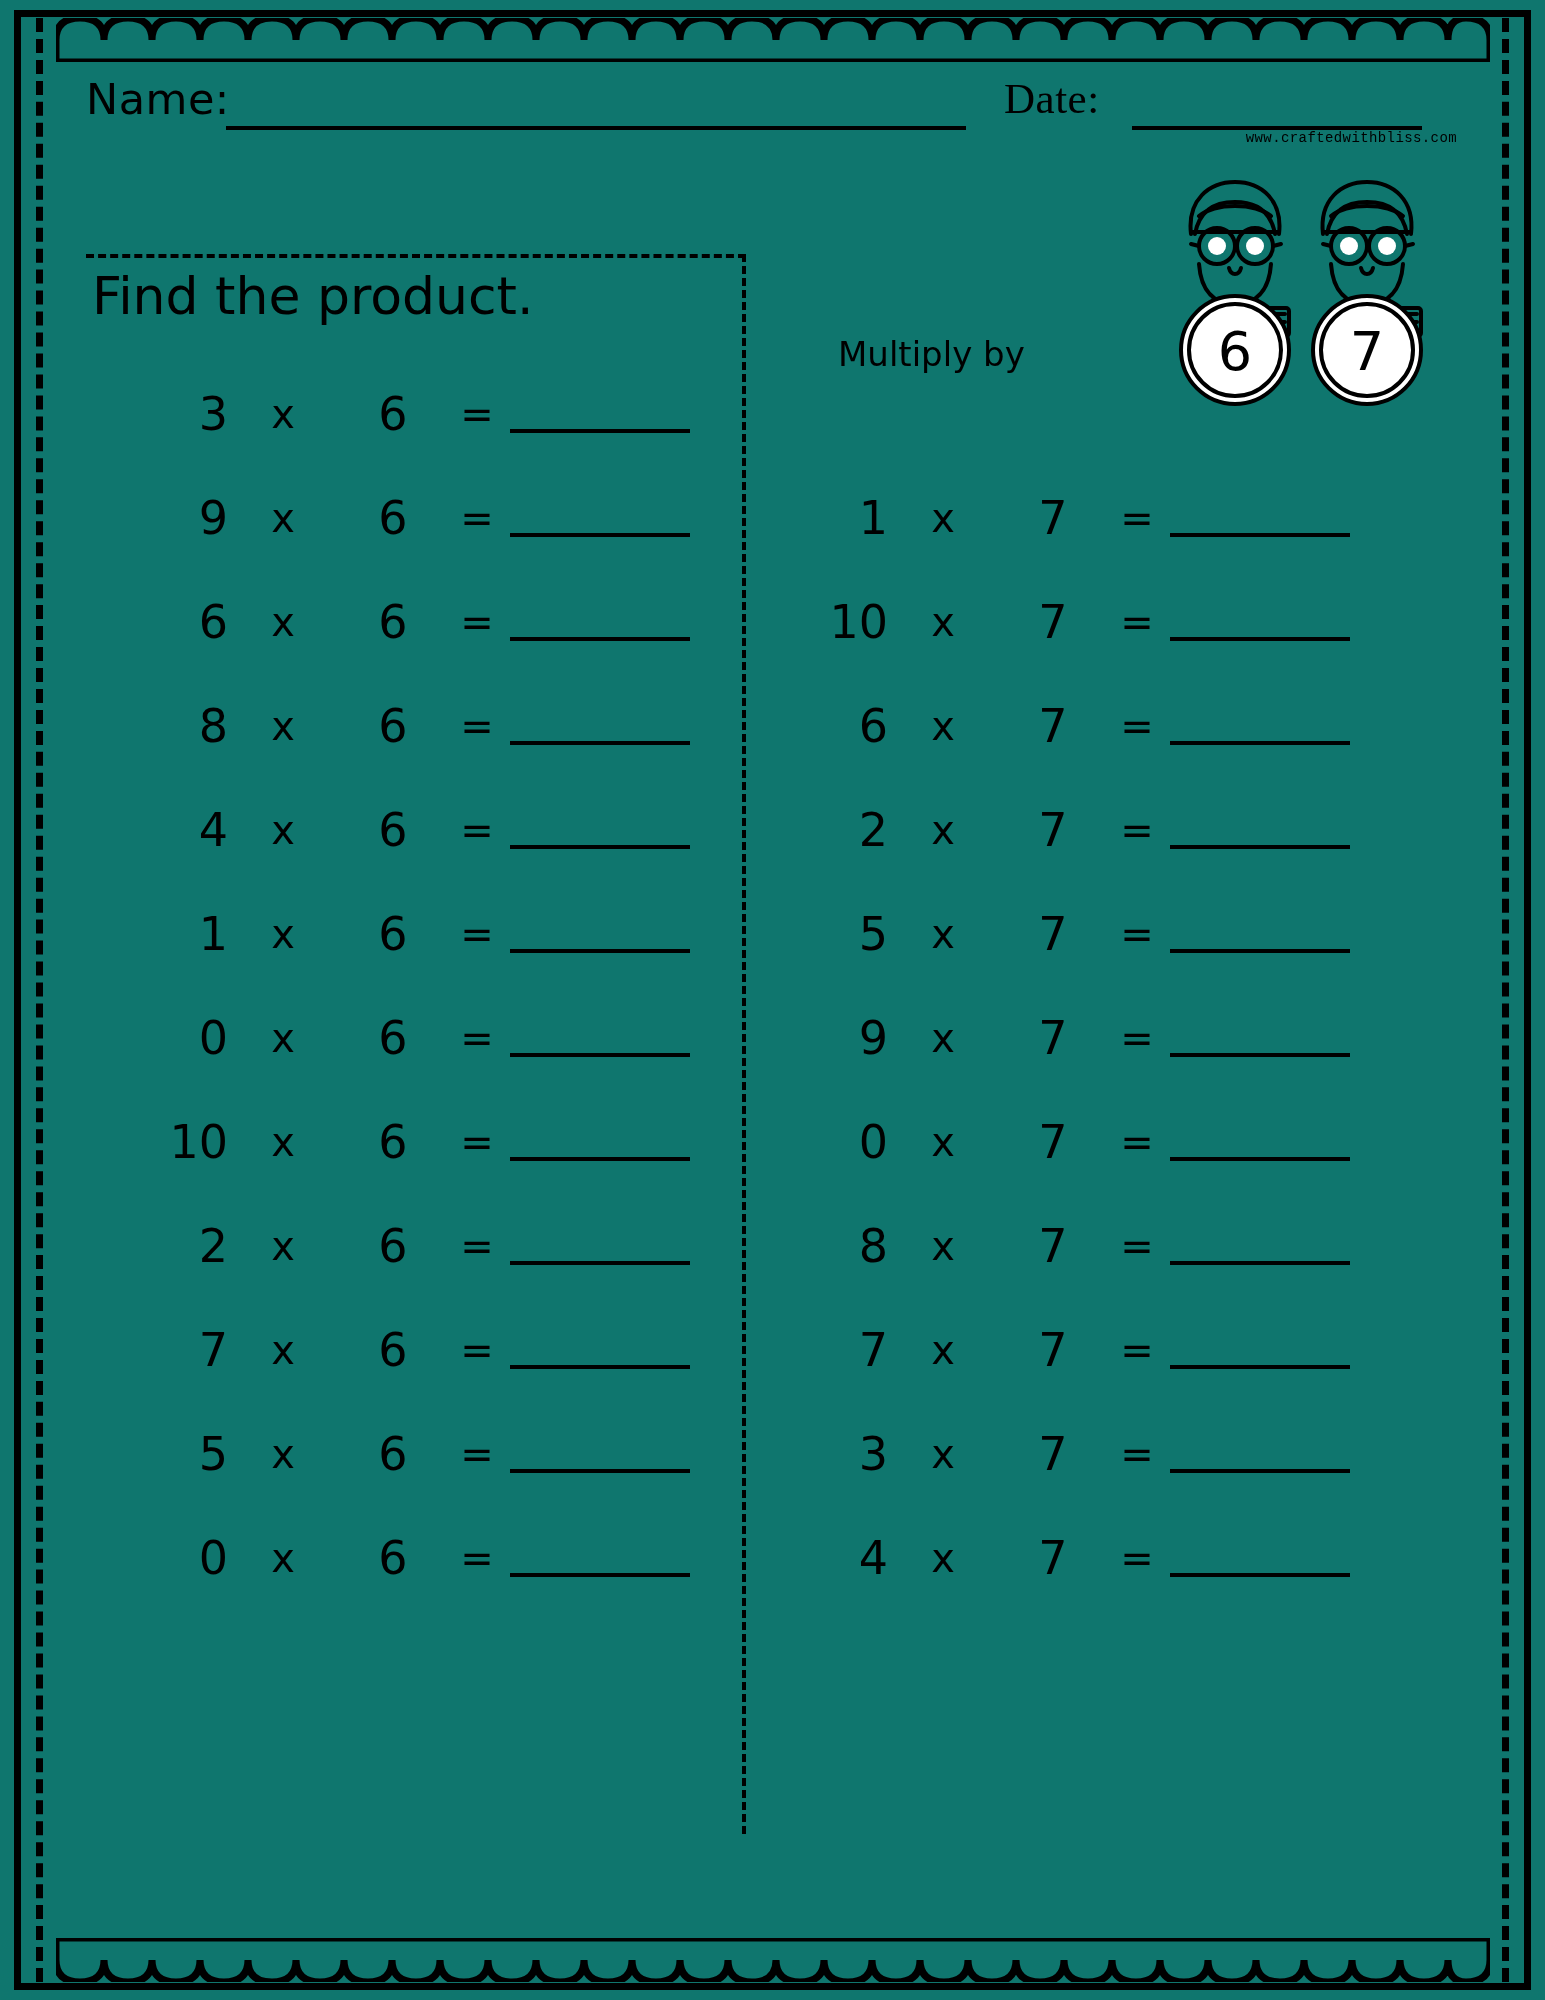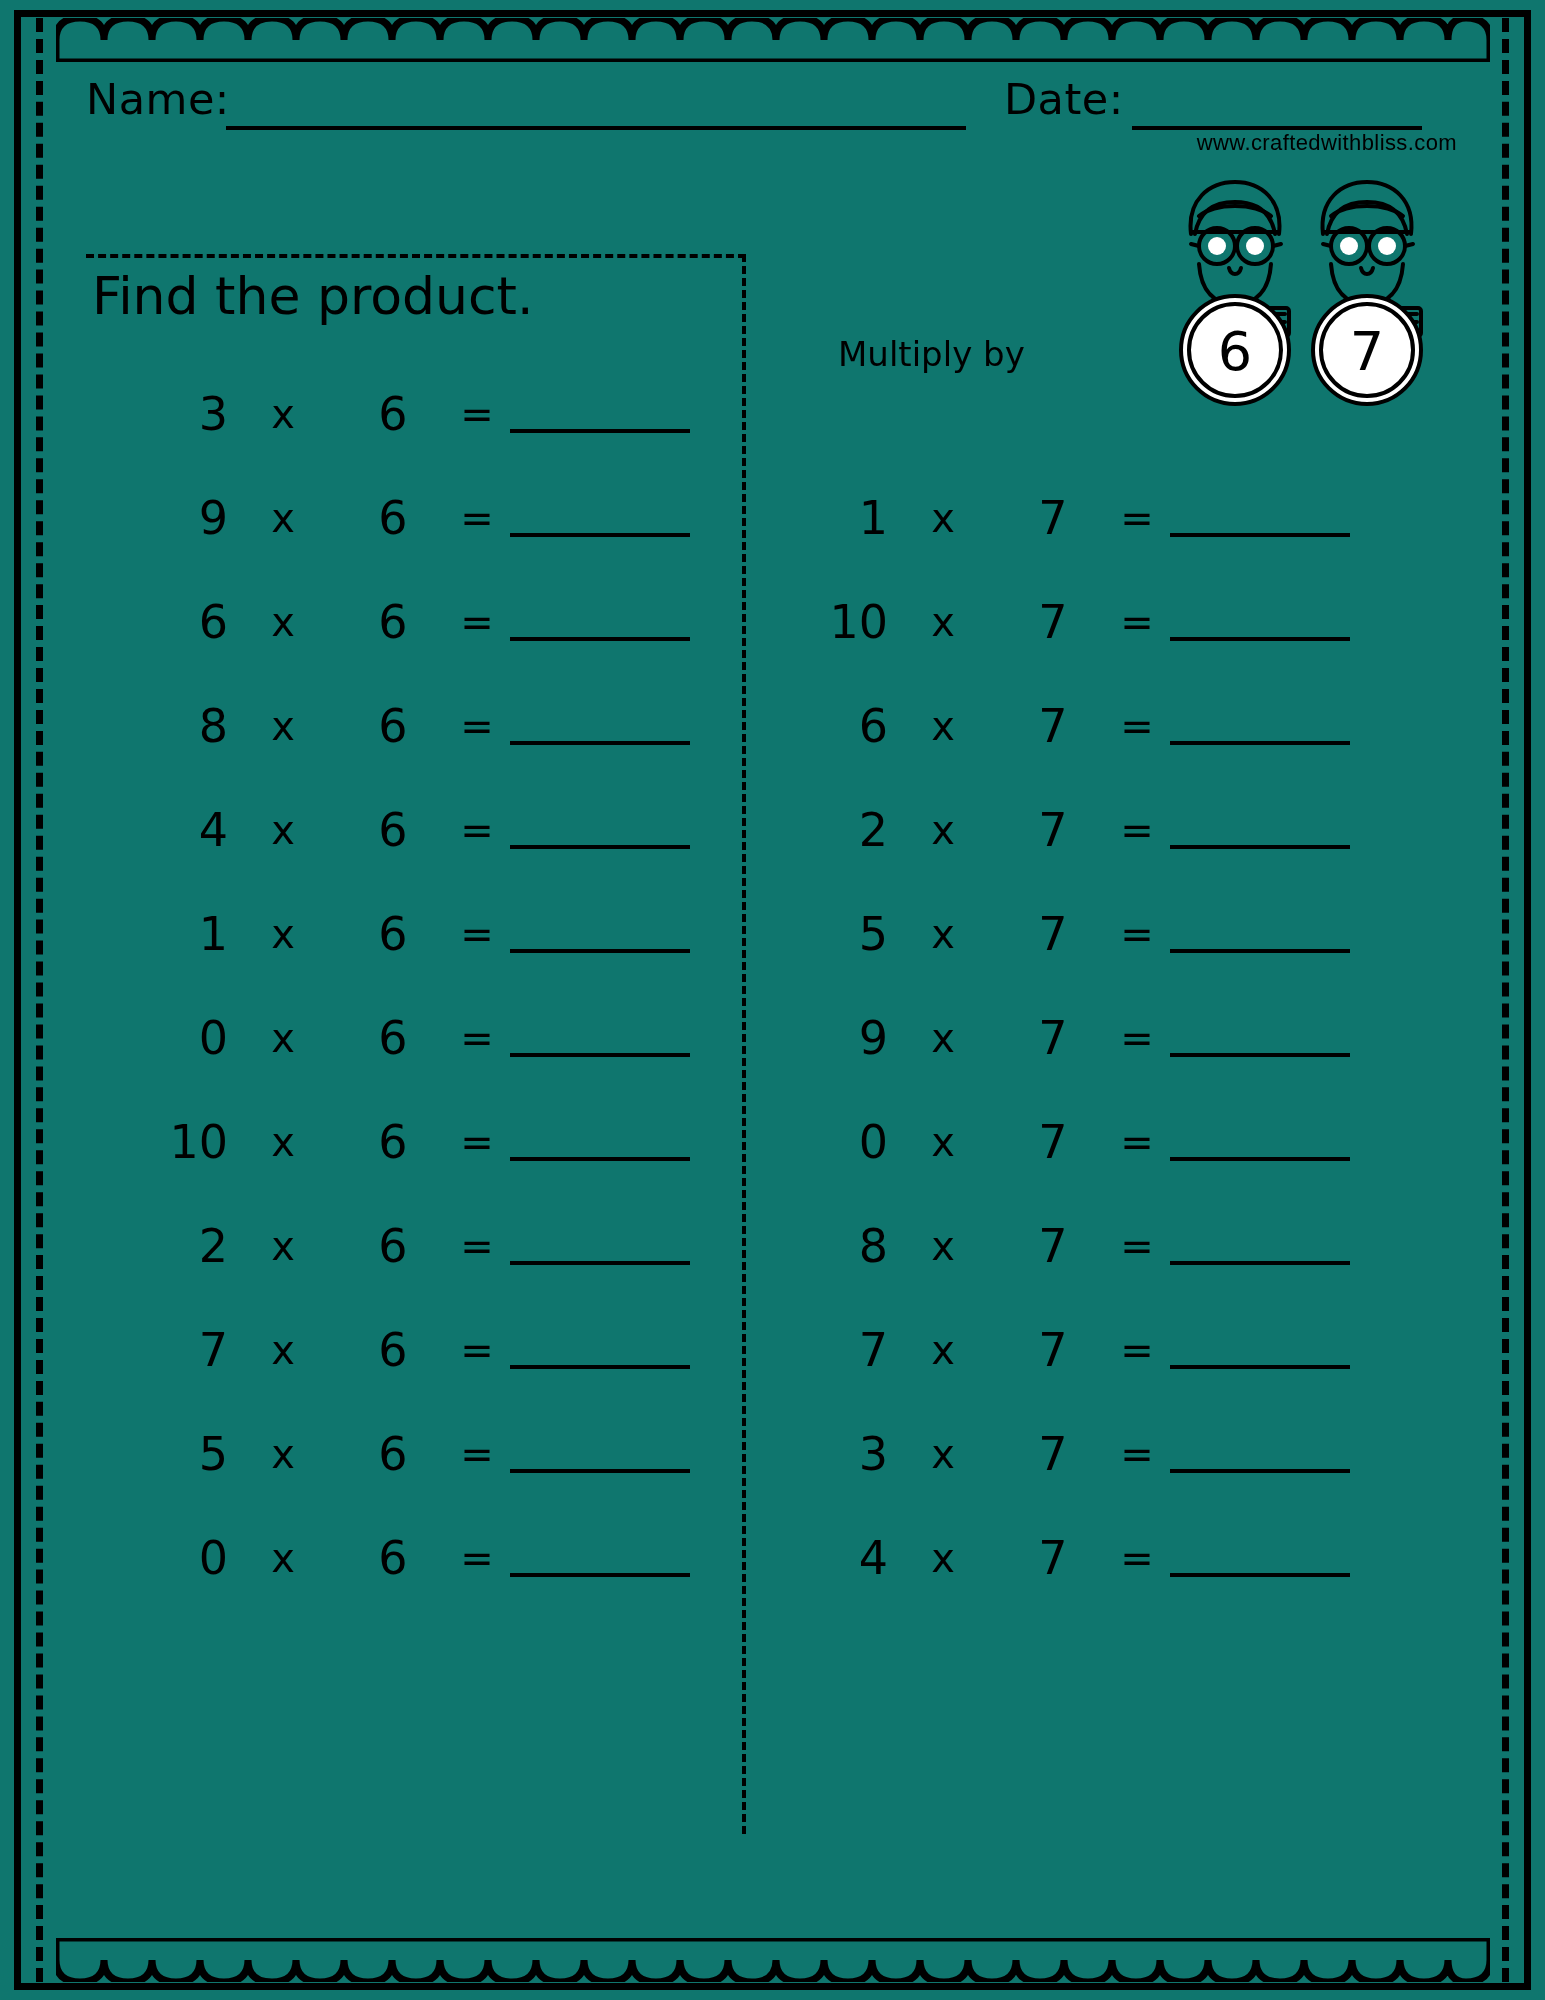--- a/index.html
+++ b/index.html
@@ -80,36 +80,36 @@
   }
   .nd-label {
     position: absolute;
     font-size: 43px;
     letter-spacing: 0.5px;
     font-family: "DejaVu Sans", sans-serif;
     font-weight: 400;
     top: 0;
   }
   .nd-label.name { left: 0; }
-  .nd-label.date { left: 918px; }
+  .nd-label.date { left: 918px; font-family: Liberation Serif, serif; }
   .nd-rule {
     position: absolute;
     border-bottom: 4px solid #000;
     top: 52px;
   }
   .nd-rule.name { left: 140px; width: 740px; }
   .nd-rule.date { left: 1046px; width: 290px; }
 
   .site {
     position: absolute;
     right: 2px;
     top: 68px;
-    font-size: 22px;
+    font-size: 14px;
     letter-spacing: 0.4px;
-    font-family: Liberation Sans, sans-serif;
+    font-family: Liberation Mono, monospace;
   }
 
   
   .title {
     position: absolute;
     left: 2px;
     top: 110px;
     font-size: 56px;
     font-weight: 700;
     letter-spacing: 1.5px;

